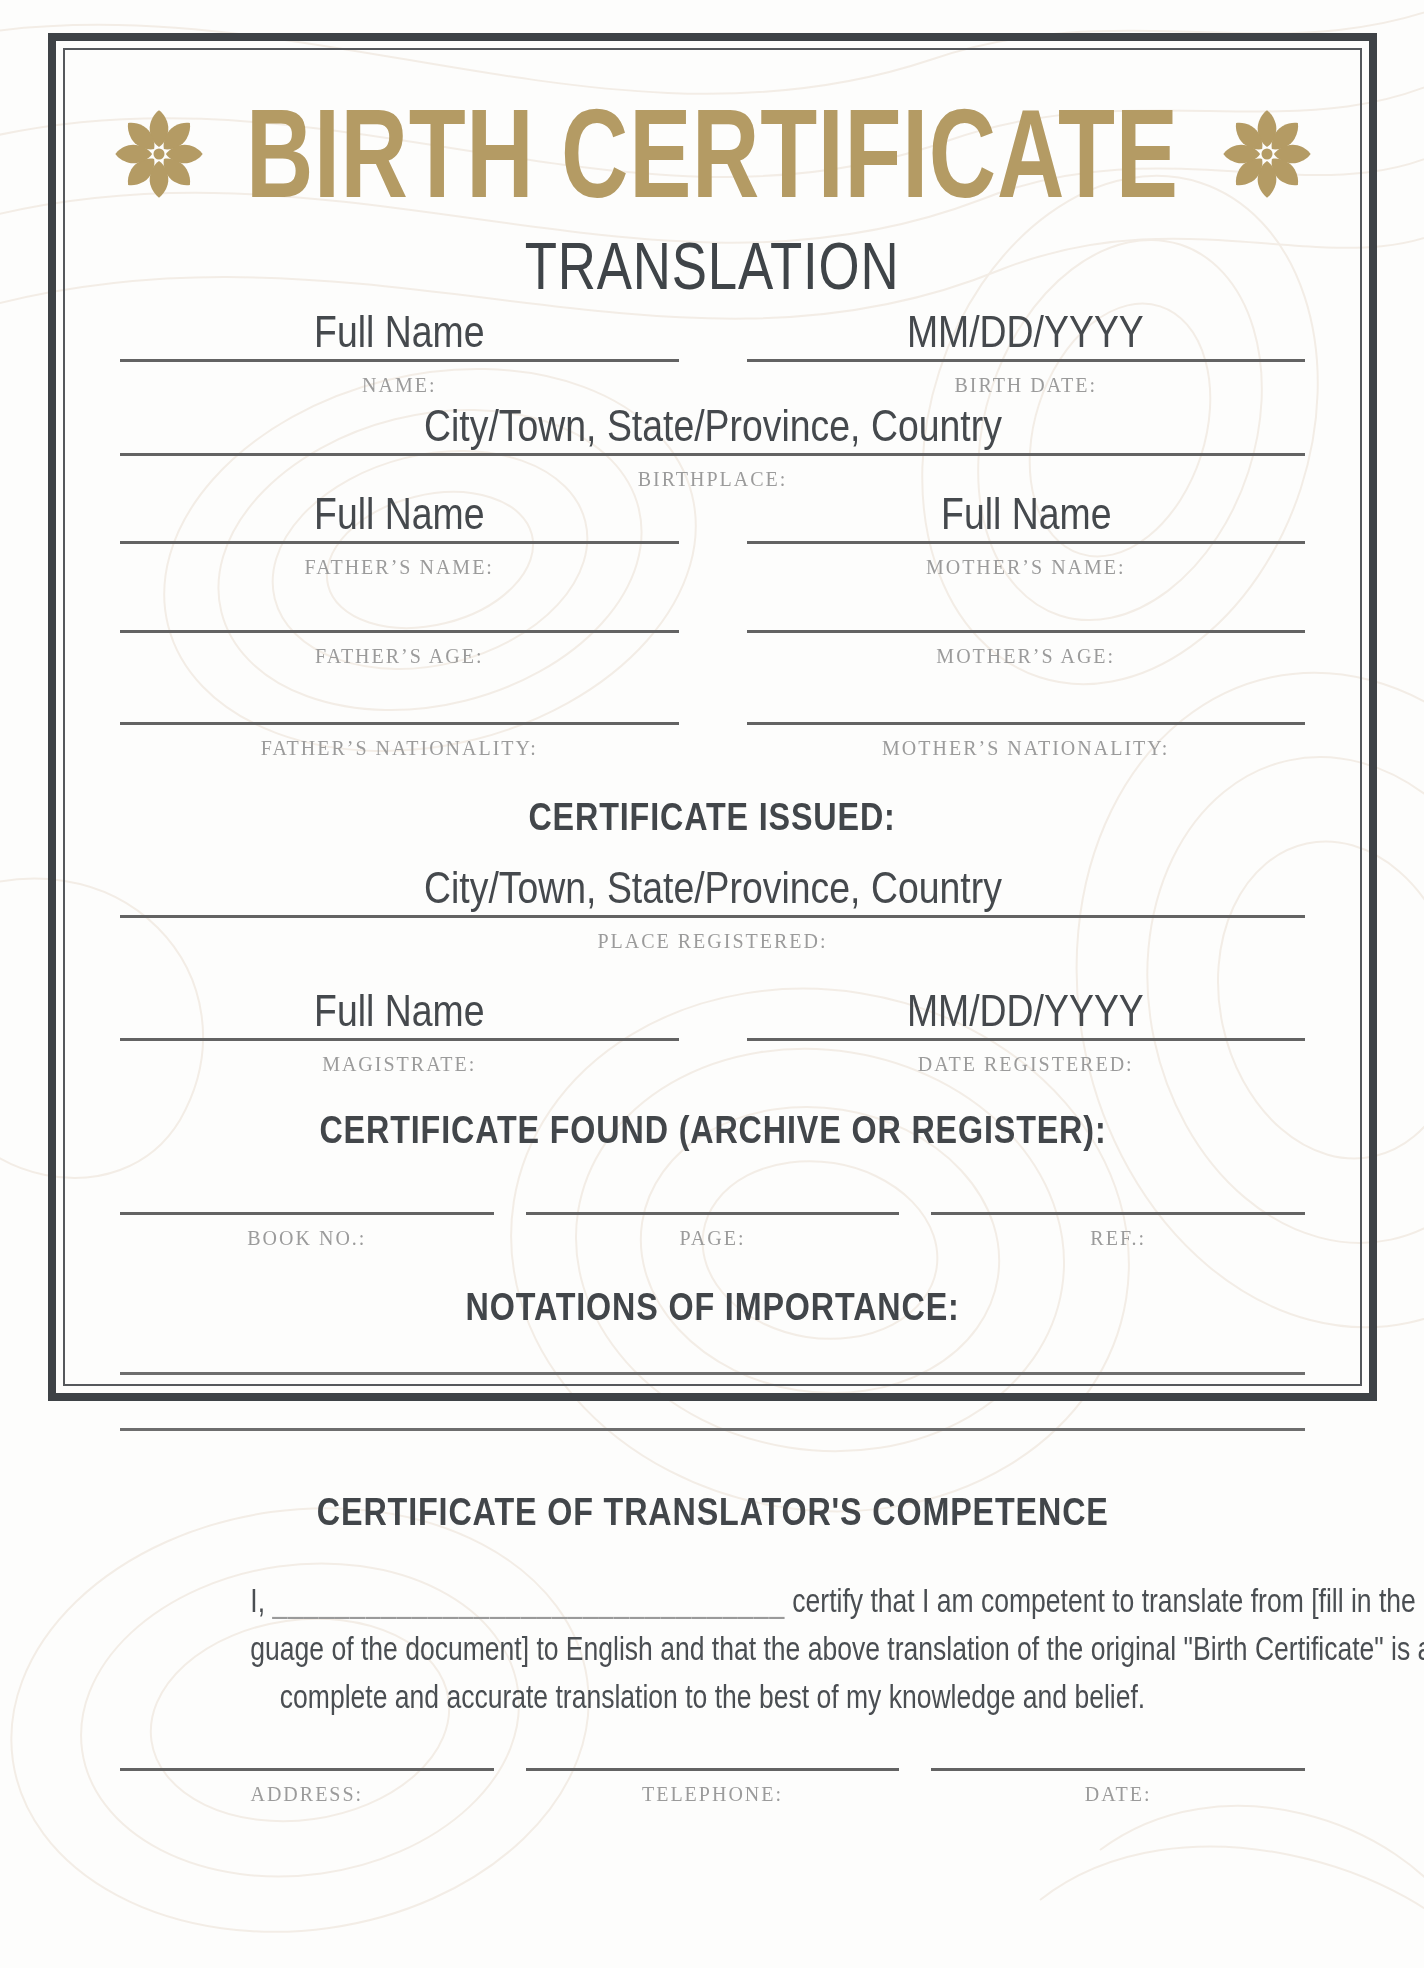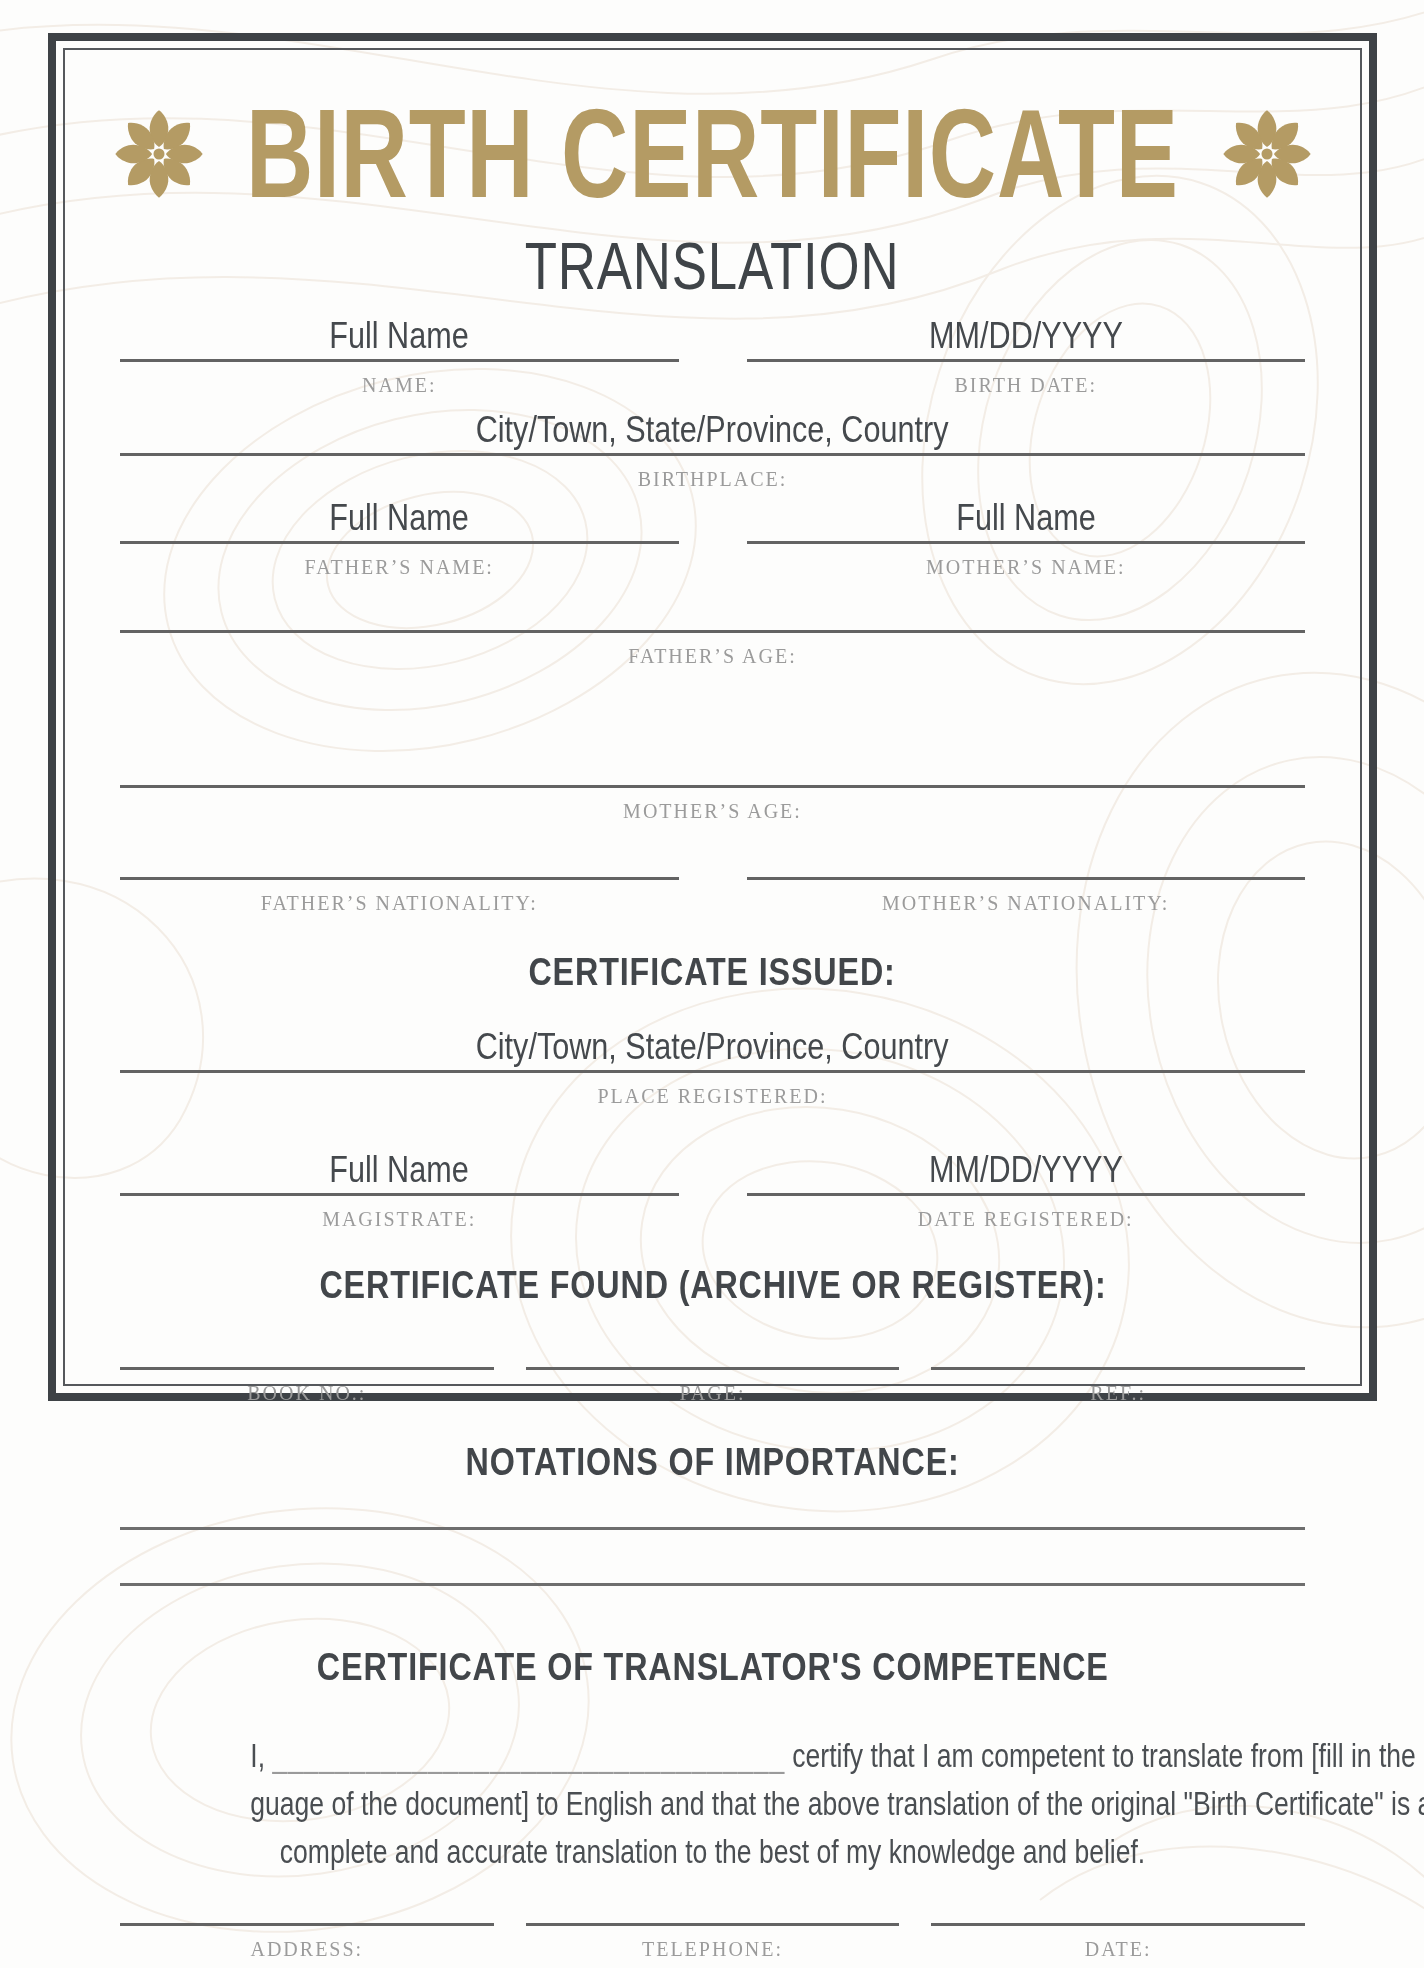--- a/index.html
+++ b/index.html
@@ -32,21 +32,21 @@
     display:inline-block;white-space:nowrap;font-size:66px;color:#3f4448;
     letter-spacing:1px;transform:scaleX(0.8);transform-origin:center;
   }
 
   
   .row{display:flex;gap:68px;}
   .row.cols3{gap:32px;}
   .field{flex:1 1 0;min-width:0;}
   .value{
     height:46px;display:flex;align-items:flex-end;justify-content:center;
-    border-bottom:3px solid #636363;font-size:36px;color:#45494d;padding-bottom:2px;
+    border-bottom:3px solid #636363;font-size:44px;color:#45494d;padding-bottom:2px;
   }
   .value span{display:inline-block;white-space:nowrap;transform:scaleX(0.85);transform-origin:center bottom;}
   .flabel{
     margin-top:10px;height:26px;line-height:26px;text-align:center;
     font-family:"Liberation Serif",serif;font-size:20px;letter-spacing:2px;color:#9b9b9b;
   }
 
   
   .section-header{height:44px;line-height:44px;text-align:center;}
   .section-header span{
@@ -59,21 +59,21 @@
 
   
   .statement{
     margin-top:42px;text-align:center;font-size:34px;line-height:48px;color:#4a4e52;
     transform:scaleX(0.78);transform-origin:center top;
   }
   .st-line{white-space:nowrap;}
   .blank{color:#9a9a9a;letter-spacing:1px;}
 
   .mt17{margin-top:17px;} .mt7{margin-top:7px;} .mt1{margin-top:1px;}
-  .mt2{margin-top:2px;flex-direction:column;} .mt5{margin-top:5px;} .mt34{margin-top:34px;}
+  .mt2{margin-top:2px;} .mt5{margin-top:5px;} .mt34{margin-top:34px;}
   .mt28{margin-top:28px;} .mt36{margin-top:36px;} .mt31{margin-top:31px;}
   .mt12{margin-top:12px;} .mt43{margin-top:43px;} .mt53{margin-top:53px;}
   .mt59{margin-top:59px;} .mt0{margin-top:0;}
 </style>
 </head>
 <body>
 
 <svg class="bg-pattern" width="1424" height="1968" viewBox="0 0 1424 1968">
   <g fill="none" stroke="#f3ede6" stroke-width="2">
     <path d="M-60,150 C300,40 620,260 950,140 C1150,70 1320,160 1480,60"></path>

